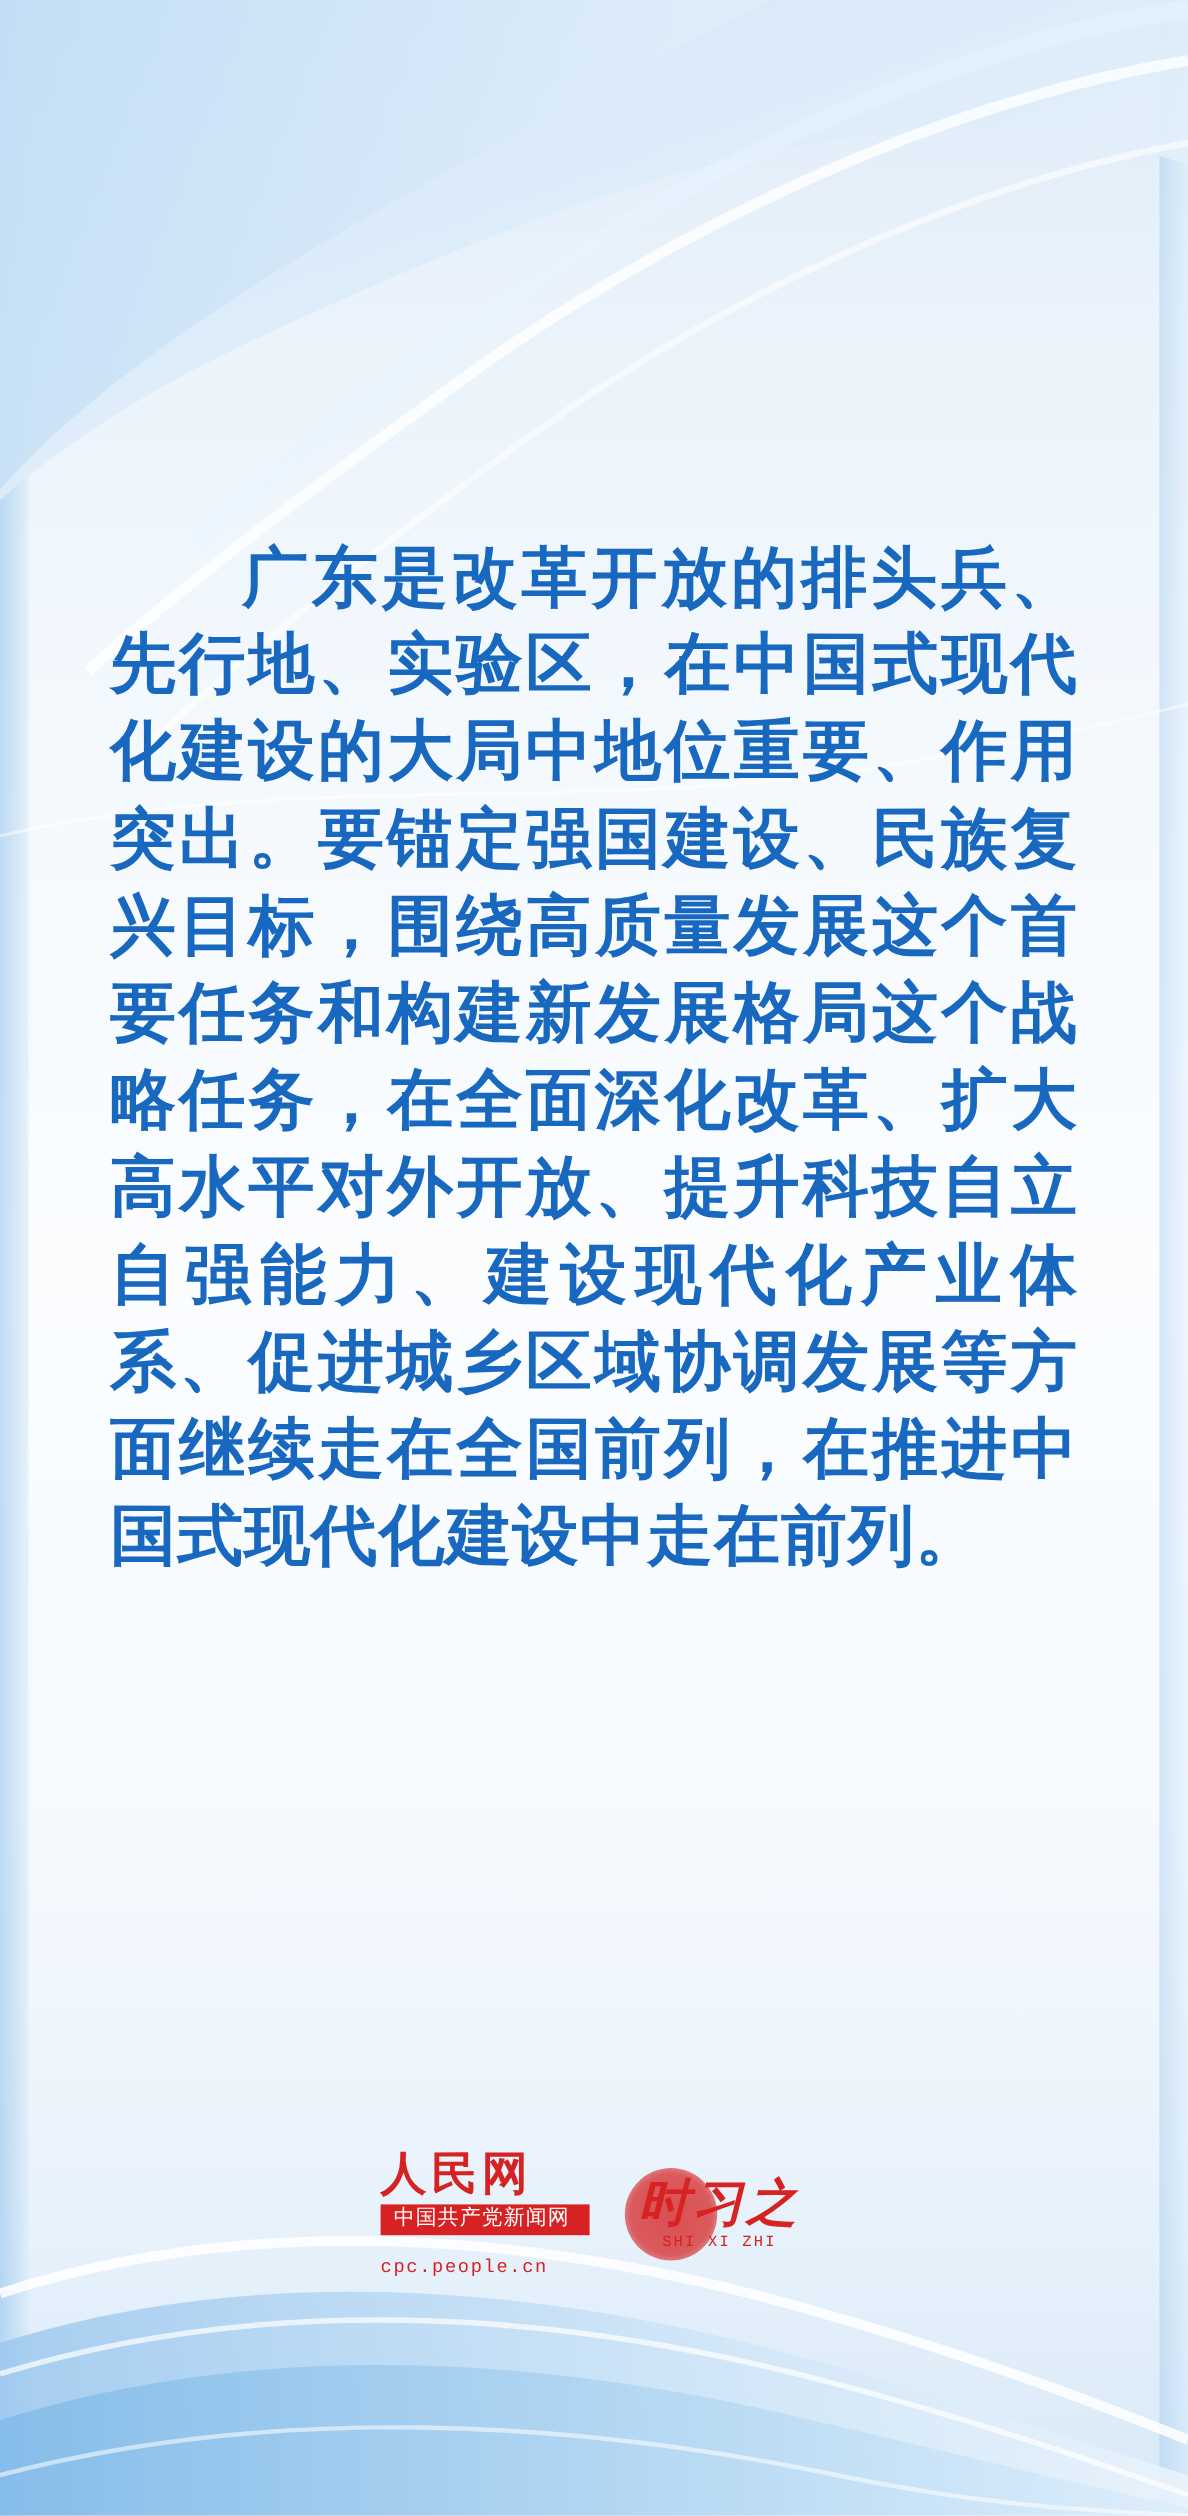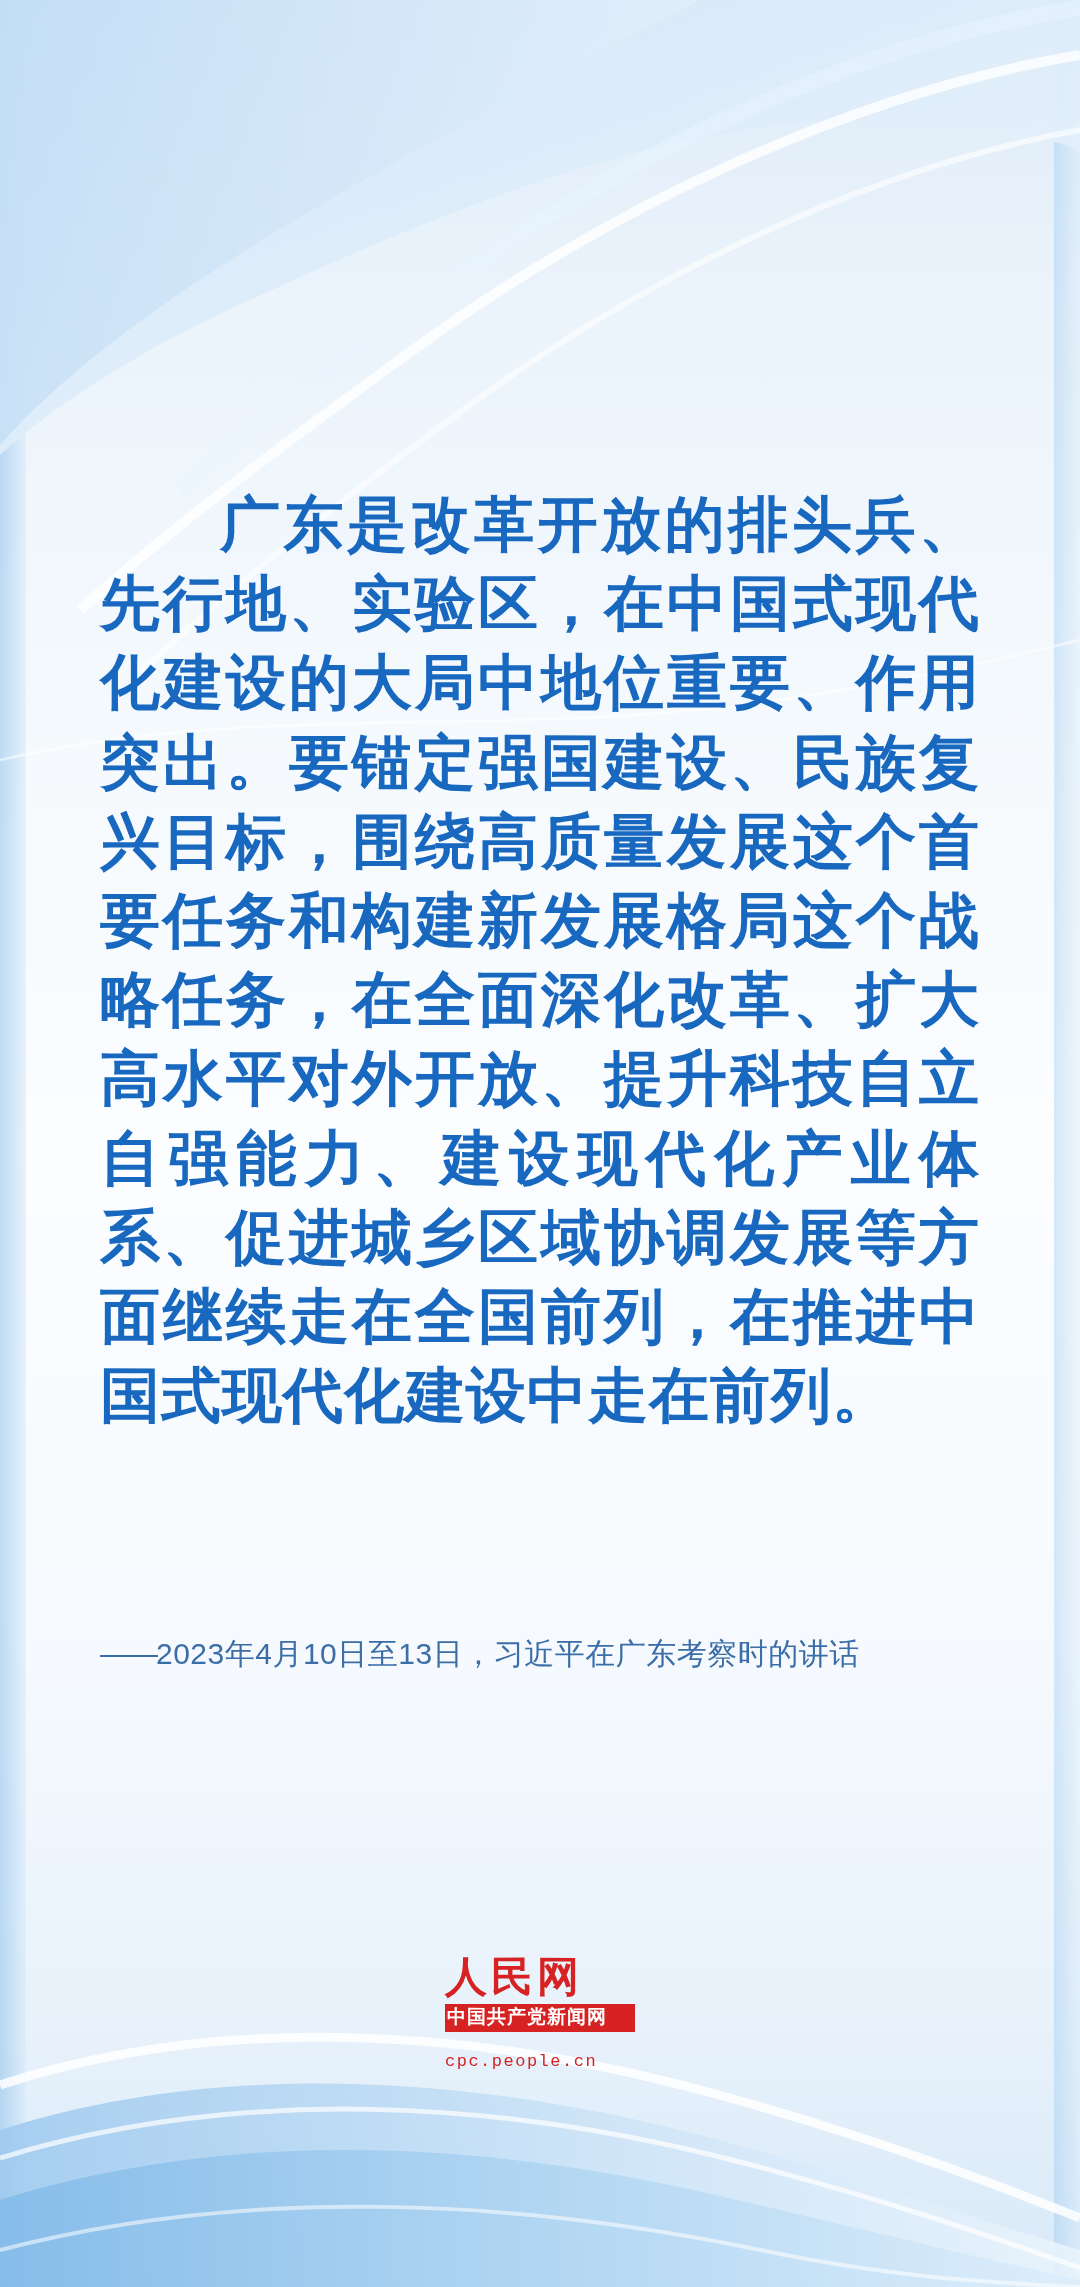--- a/index.html
+++ b/index.html
@@ -95,23 +95,23 @@
     font-weight: 700;
     color: #d62222;
     letter-spacing: 4px;
     line-height: 1.05;
   }
   .people-logo .sub-bar {
     margin-top: 5px;
     background: #d62222;
     color: #ffffff;
     font-size: 19px;
-    font-weight: 700;
+    font-weight: 400;
     letter-spacing: 1px;
-    padding: 3px 6px 4px 2px;
+    padding: 3px 6px 4px 12px;
     line-height: 1.1;
     white-space: nowrap;
   }
   .people-logo .domain {
     margin-top: 20px;
     font-family: "Liberation Mono", "DejaVu Sans Mono", monospace;
     font-size: 17px;
     color: #d62222;
     letter-spacing: 1.5px;
   }
@@ -204,29 +204,31 @@
     <path d="M0,2158 C240,2085 500,2100 740,2162 C880,2198 990,2236 1080,2268" fill="none" stroke="#ffffff" stroke-width="5" opacity="0.7"></path>
     <path d="M0,2250 C250,2185 520,2200 760,2250 C890,2277 980,2282 1080,2287" fill="none" stroke="#ffffff" stroke-width="4" opacity="0.55"></path>
   </svg>
 
   <div class="content">
 
     <div class="quote-block">
       <p class="quote-text">广东是改革开放的排头兵、先行地、实验区，在中国式现代化建设的大局中地位重要、作用突出。要锚定强国建设、民族复兴目标，围绕高质量发展这个首要任务和构建新发展格局这个战略任务，在全面深化改革、扩大高水平对外开放、提升科技自立自强能力、建设现代化产业体系、促进城乡区域协调发展等方面继续走在全国前列，在推进中国式现代化建设中走在前列。</p>
     </div>
 
-    <div class="attribution">
-      <span class="dash">——</span><span>2023年4月10日至13日，习近平在广东考察时的讲话</span>
-    </div>
 
     <div class="footer">
 
       <div class="people-logo">
         <div class="cn-name">人民网</div>
         <div class="sub-bar">中国共产党新闻网</div>
         <div class="domain">cpc.people.cn</div>
       </div>
 
+      <div class="shixi-logo">
+        <div class="shixi-seal"></div>
+        <div class="shixi-text">时习之</div>
+        <div class="shixi-pinyin">SHI XI ZHI</div>
+      </div>
 
     </div>
 
   </div>
 </div>
 
 </body></html>

